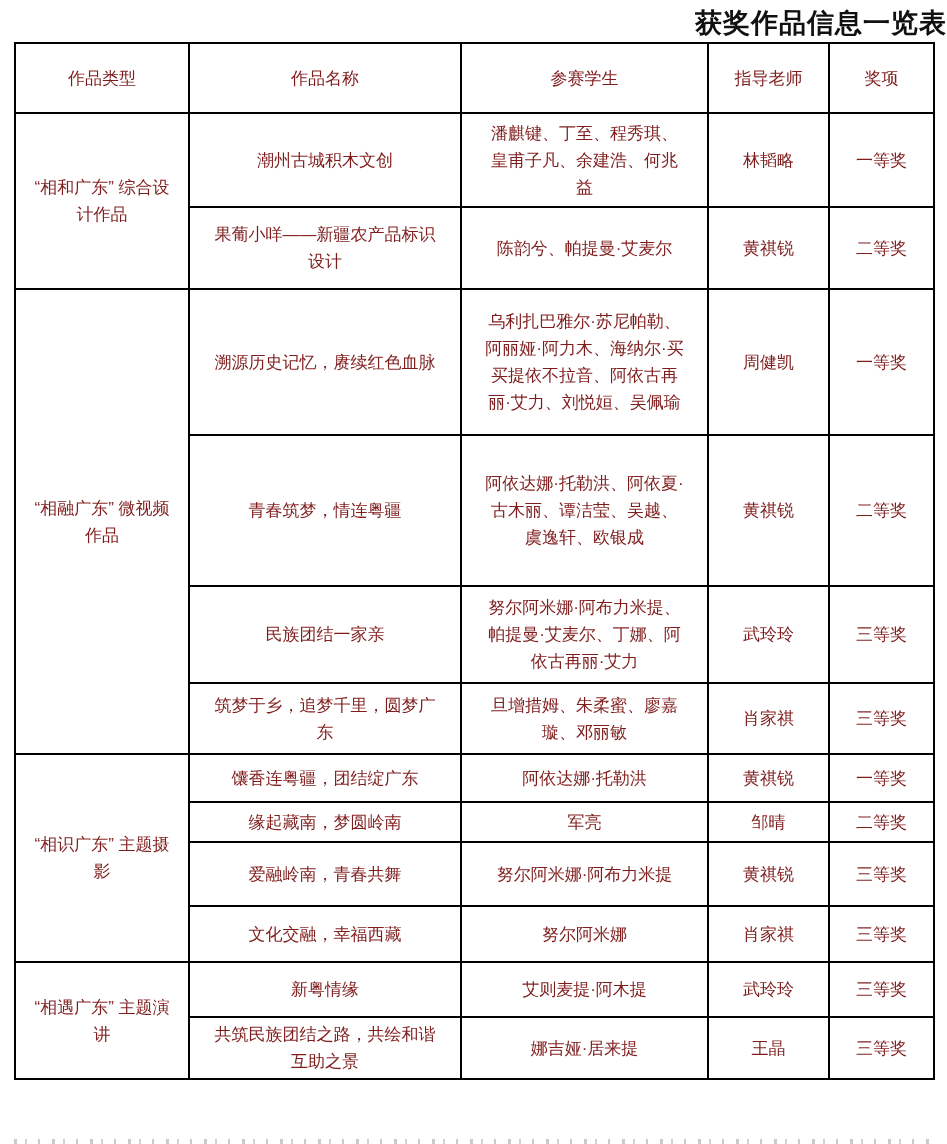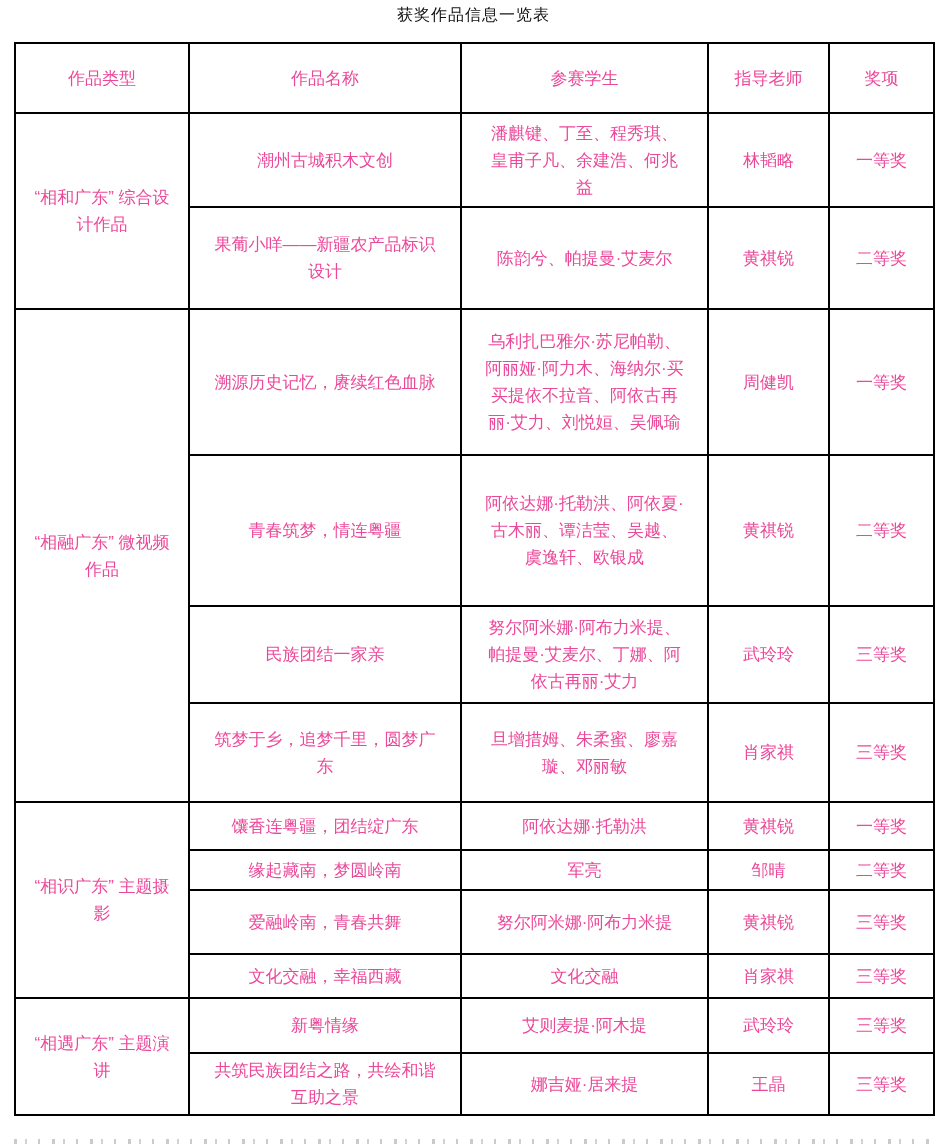--- a/index.html
+++ b/index.html
@@ -13,23 +13,23 @@
     position: relative;
     overflow: hidden;
     font-family: "Liberation Sans", sans-serif;
     color: #111111;
   }
   .doc-title {
     position: absolute;
     top: 5px;
     left: 0;
     width: 947px;
-    text-align: center;
-    font-size: 16px;
-    font-weight: normal;
+    text-align: right;
+    font-size: 27px;
+    font-weight: bold;
     letter-spacing: 1px;
   }
   table.awards {
     position: absolute;
     left: 14px;
     top: 42px;
     width: 919px;
     border-collapse: collapse;
     table-layout: fixed;
   }
@@ -38,21 +38,21 @@
   col.c3 { width: 247px; }
   col.c4 { width: 121px; }
   col.c5 { width: 105px; }
   th, td {
     border: 2px solid #000000;
     text-align: center;
     vertical-align: middle;
     font-size: 17px;
     line-height: 27px;
     font-weight: normal;
-    color: #ec4899;
+    color: #7f1d1d;
     word-break: break-all;
   }
   th { height: 64px; padding: 2px 6px; }
   td.cat  { padding: 8px 14px; }
   td.work { padding: 2px 20px; }
   td.stu  { padding: 2px 22px; }
   td.tea, td.awd { padding: 2px 4px; }
   .cropped-remnant {
     position: absolute;
     left: 14px;
@@ -92,21 +92,21 @@
   </thead>
   <tbody>
 
     <tr style="height:94px">
       <td class="cat" rowspan="2">“相和广东” 综合设计作品</td>
       <td class="work">潮州古城积木文创</td>
       <td class="stu">潘麒键、丁至、程秀琪、皇甫子凡、余建浩、何兆益</td>
       <td class="tea">林韬略</td>
       <td class="awd">一等奖</td>
     </tr>
-    <tr style="height:102px">
+    <tr style="height:82px">
       <td class="work">果葡小咩——新疆农产品标识设计</td>
       <td class="stu">陈韵兮、帕提曼·艾麦尔</td>
       <td class="tea">黄祺锐</td>
       <td class="awd">二等奖</td>
     </tr>
 
     <tr style="height:146px">
       <td class="cat" rowspan="4">“相融广东” 微视频作品</td>
       <td class="work">溯源历史记忆，赓续红色血脉</td>
       <td class="stu">乌利扎巴雅尔·苏尼帕勒、阿丽娅·阿力木、海纳尔·买买提依不拉音、阿依古再丽·艾力、刘悦姮、吴佩瑜</td>
@@ -118,21 +118,21 @@
       <td class="stu">阿依达娜·托勒洪、阿依夏·古木丽、谭洁莹、吴越、虞逸轩、欧银成</td>
       <td class="tea">黄祺锐</td>
       <td class="awd">二等奖</td>
     </tr>
     <tr style="height:97px">
       <td class="work">民族团结一家亲</td>
       <td class="stu">努尔阿米娜·阿布力米提、帕提曼·艾麦尔、丁娜、阿依古再丽·艾力</td>
       <td class="tea">武玲玲</td>
       <td class="awd">三等奖</td>
     </tr>
-    <tr style="height:99px">
+    <tr style="height:71px">
       <td class="work">筑梦于乡，追梦千里，圆梦广东</td>
       <td class="stu">旦增措姆、朱柔蜜、廖嘉璇、邓丽敏</td>
       <td class="tea">肖家祺</td>
       <td class="awd">三等奖</td>
     </tr>
 
     <tr style="height:48px">
       <td class="cat" rowspan="4">“相识广东” 主题摄影</td>
       <td class="work">馕香连粤疆，团结绽广东</td>
       <td class="stu">阿依达娜·托勒洪</td>
@@ -144,23 +144,23 @@
       <td class="stu">军亮</td>
       <td class="tea">邹晴</td>
       <td class="awd">二等奖</td>
     </tr>
     <tr style="height:64px">
       <td class="work">爱融岭南，青春共舞</td>
       <td class="stu">努尔阿米娜·阿布力米提</td>
       <td class="tea">黄祺锐</td>
       <td class="awd">三等奖</td>
     </tr>
-    <tr style="height:44px">
+    <tr style="height:56px">
       <td class="work">文化交融，幸福西藏</td>
-      <td class="stu">文化交融</td>
+      <td class="stu">努尔阿米娜</td>
       <td class="tea">肖家祺</td>
       <td class="awd">三等奖</td>
     </tr>
 
     <tr style="height:55px">
       <td class="cat" rowspan="2">“相遇广东” 主题演讲</td>
       <td class="work">新粤情缘</td>
       <td class="stu">艾则麦提·阿木提</td>
       <td class="tea">武玲玲</td>
       <td class="awd">三等奖</td>

